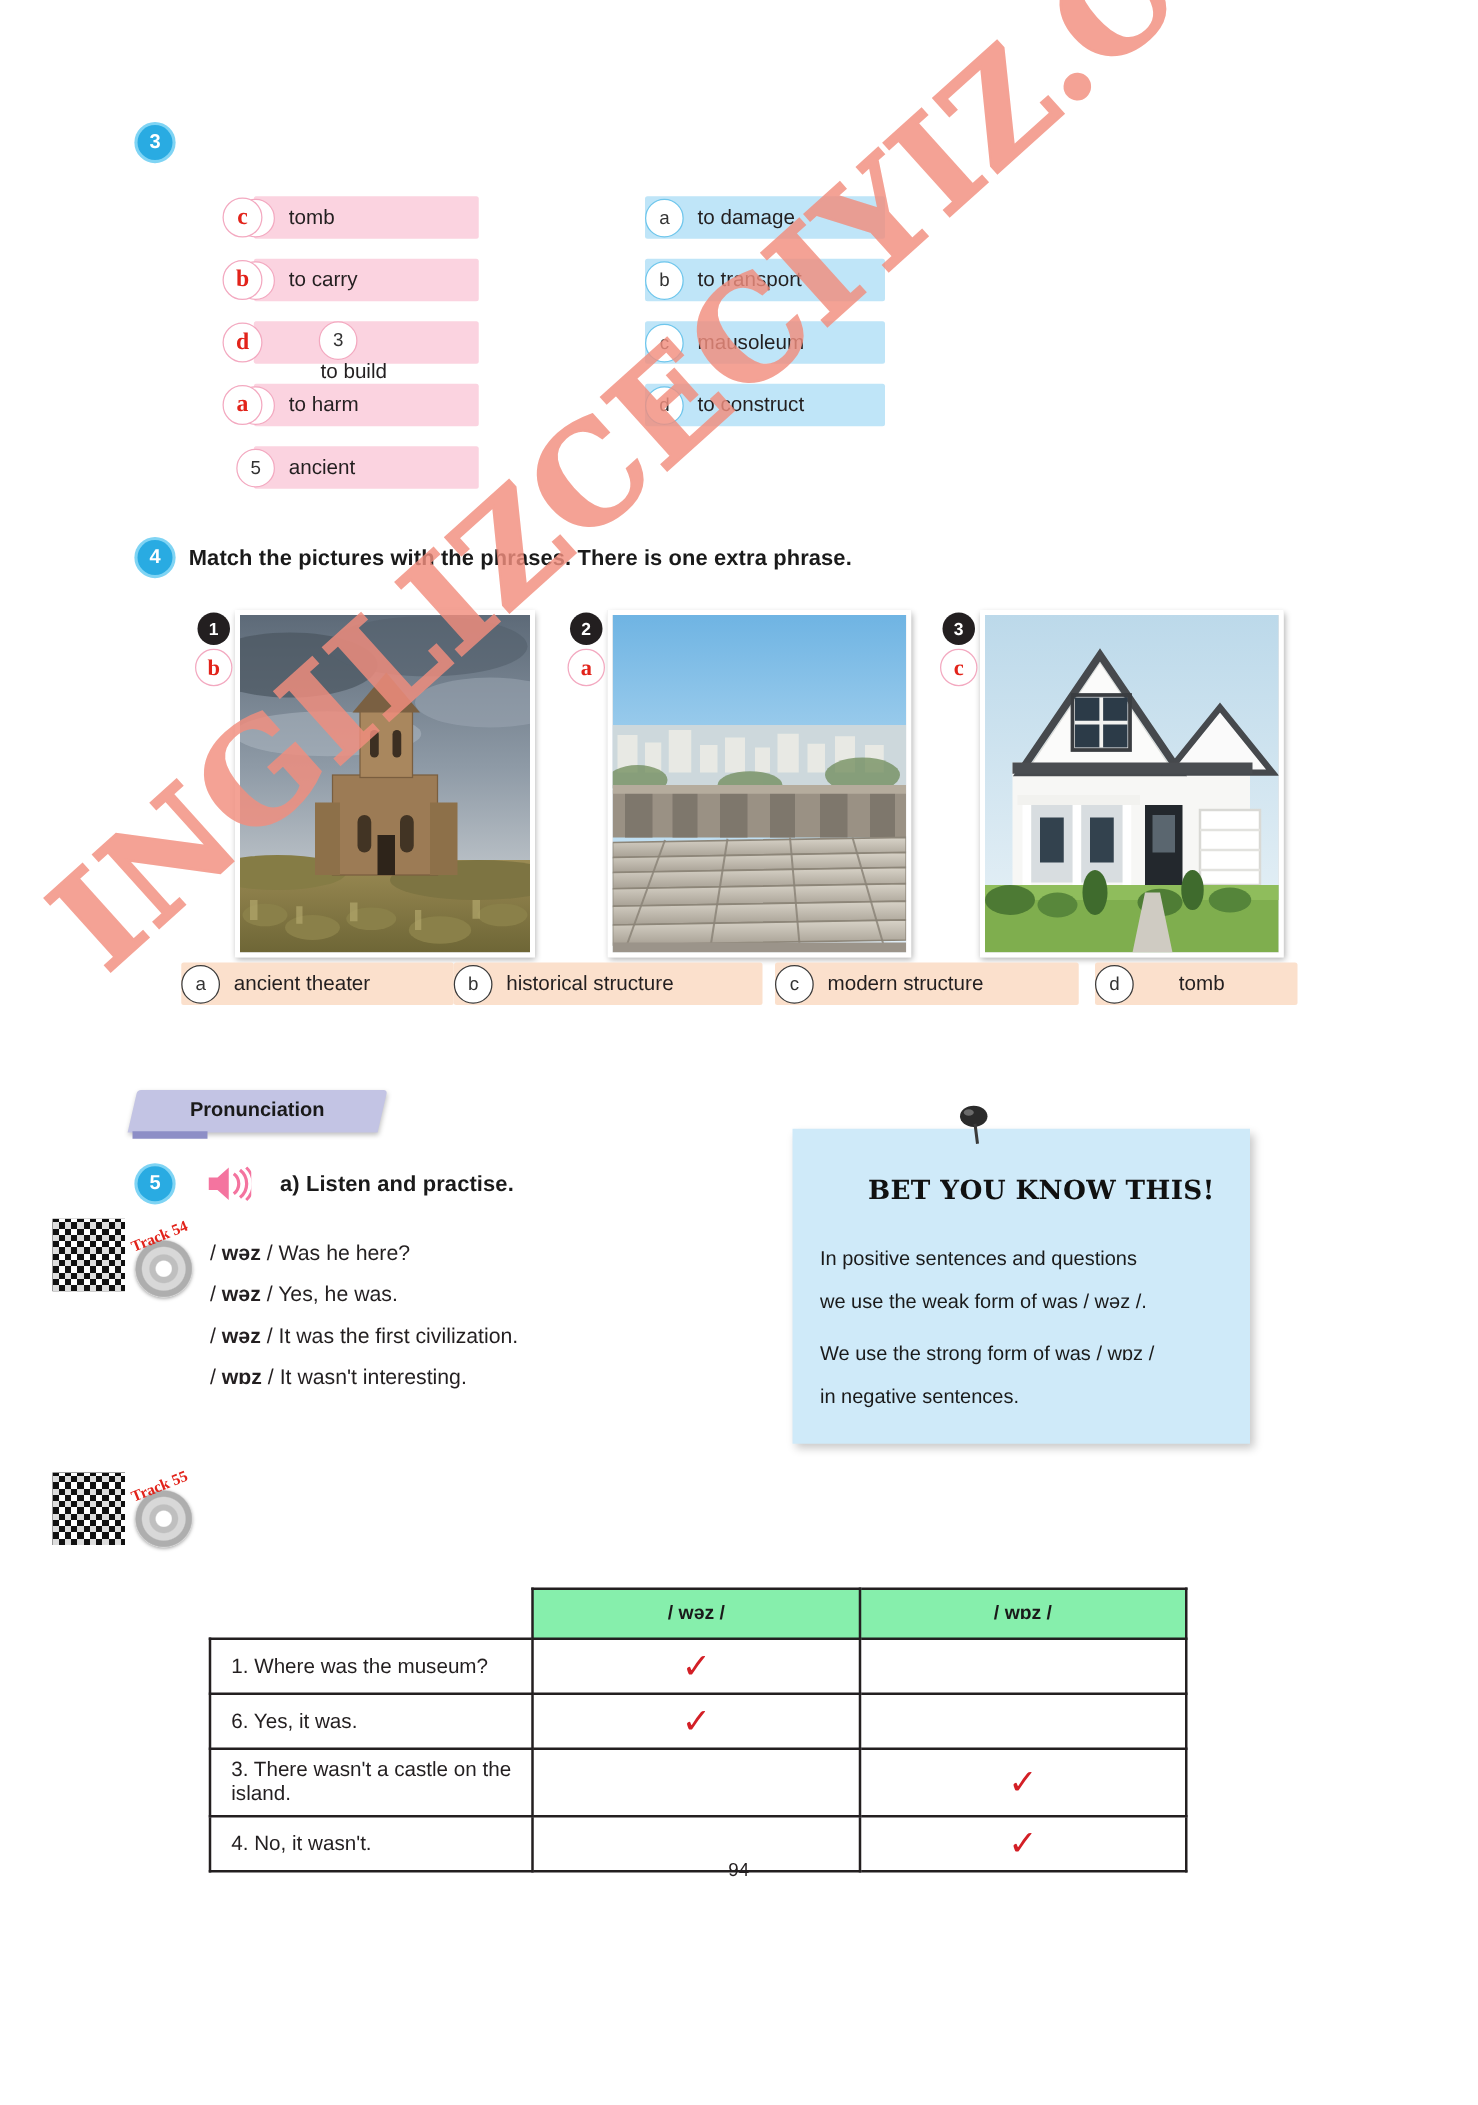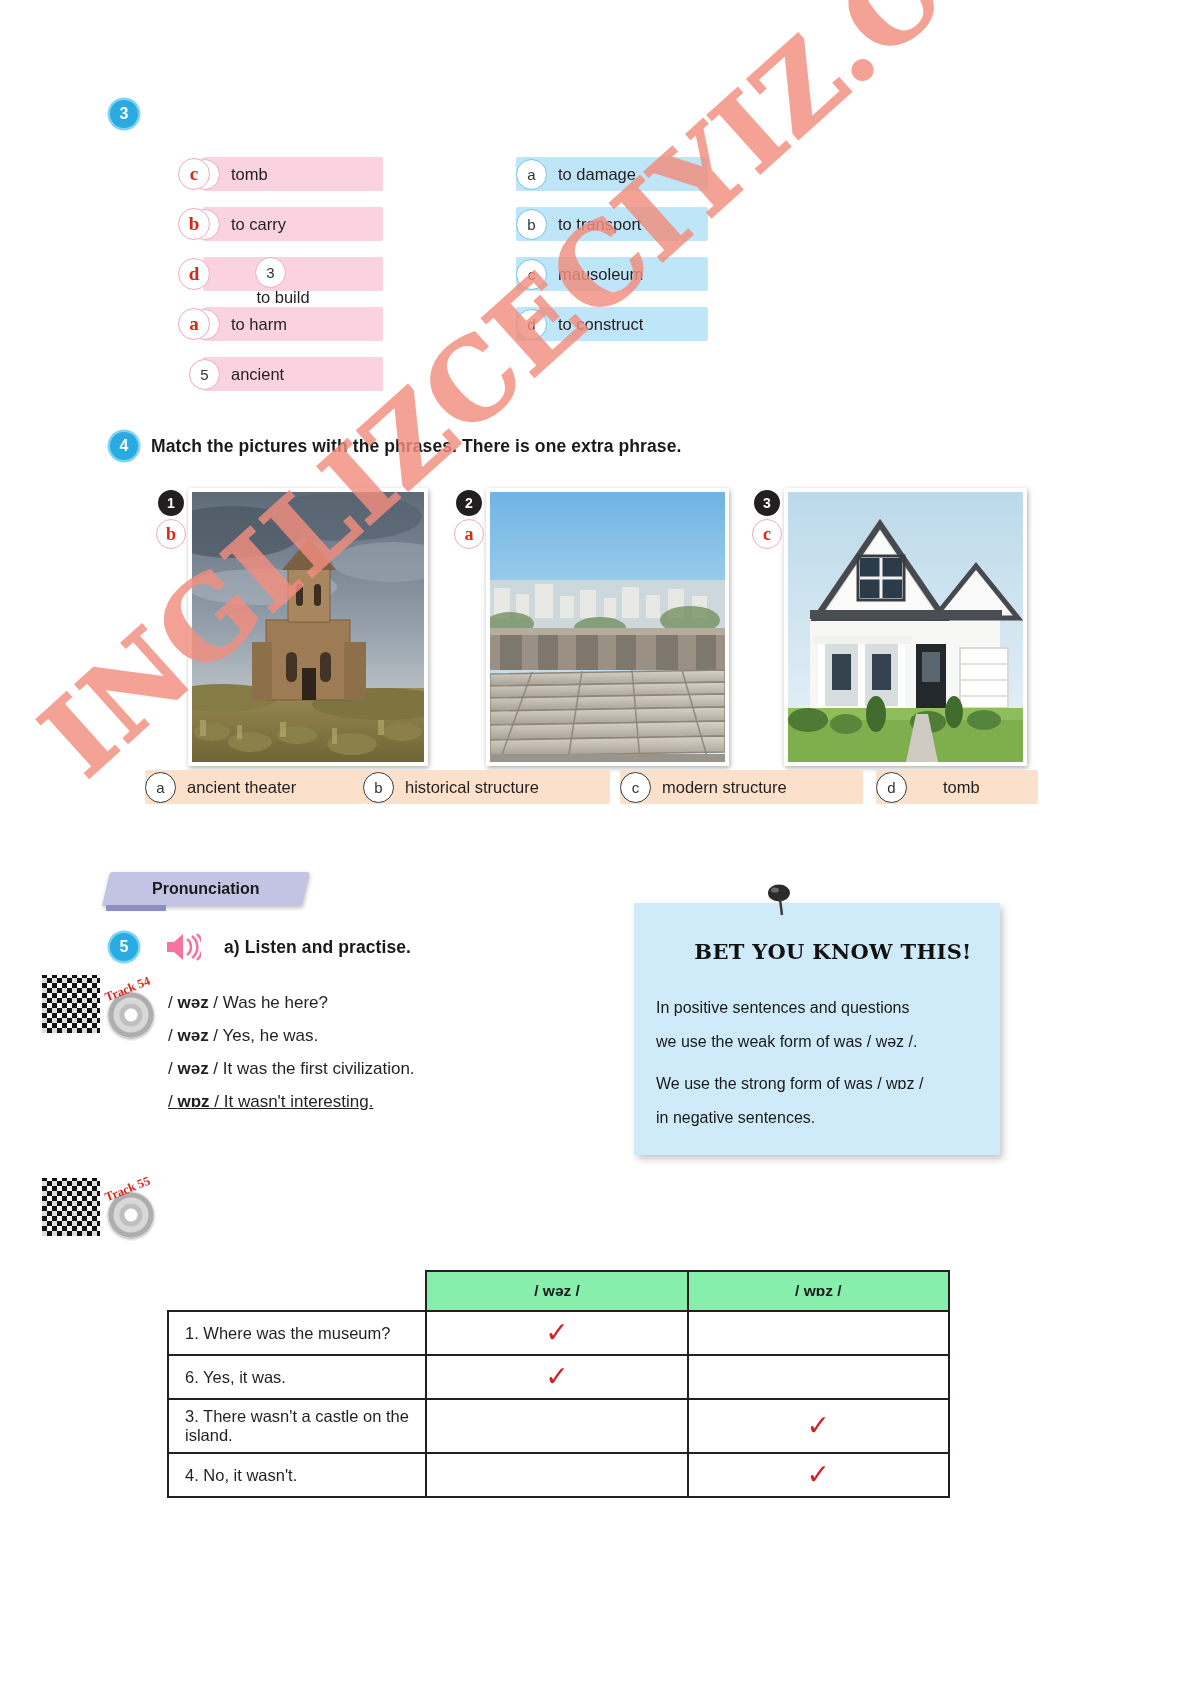--- a/index.html
+++ b/index.html
@@ -466,21 +466,21 @@
 
   <div class="pline" style="left:168px;top:993px;">
     <span>/ <b>wəz</b> / <span>Was he here?</span></span>
   </div>
   <div class="pline" style="left:168px;top:1026px;">
     <span>/ <b>wəz</b> / <span>Yes, he was.</span></span>
   </div>
   <div class="pline" style="left:168px;top:1059px;">
     <span>/ <b>wəz</b> / <span>It was the first civilization.</span></span>
   </div>
-  <div class="pline" style="left:168px;top:1092px;text-decoration:underline;">
+  <div class="pline" style="left:168px;top:1092px;">
     <span>/ <b>wɒz</b> / <span>It wasn't interesting.</span></span>
   </div>
 
   <div class="pin">
     <svg width="28" height="34" viewBox="0 0 28 34">
       <ellipse cx="13" cy="9" rx="11" ry="8.5" fill="#2b2b2b"></ellipse>
       <ellipse cx="9" cy="6" rx="4" ry="2.6" fill="#6a6a6a"></ellipse>
       <path d="M14,15 L16,31" stroke="#3a3a3a" stroke-width="2.4" fill="none"></path>
     </svg>
   </div>
@@ -522,18 +522,19 @@
         <td class="mark"><span class="tick">✓</span></td>
       </tr>
       <tr>
         <td class="q">4. No, it wasn't.</td>
         <td class="mark"><span class="tick"></span></td>
         <td class="mark"><span class="tick">✓</span></td>
       </tr>
     </tbody>
   </table>
 
+  <div class="page-no">94</div>
 
   <div class="watermark">
     <div class="wm-text">INGILIZCECIYIZ.COM</div>
   </div>
 
 </div>
 
 </body></html>

